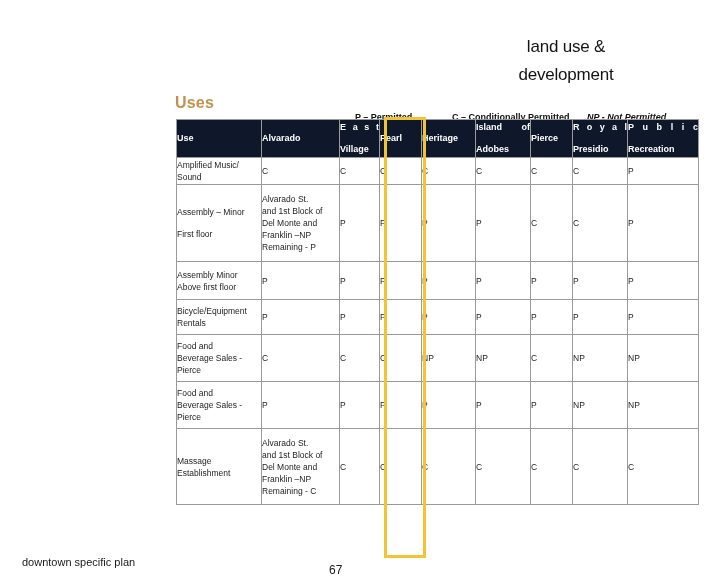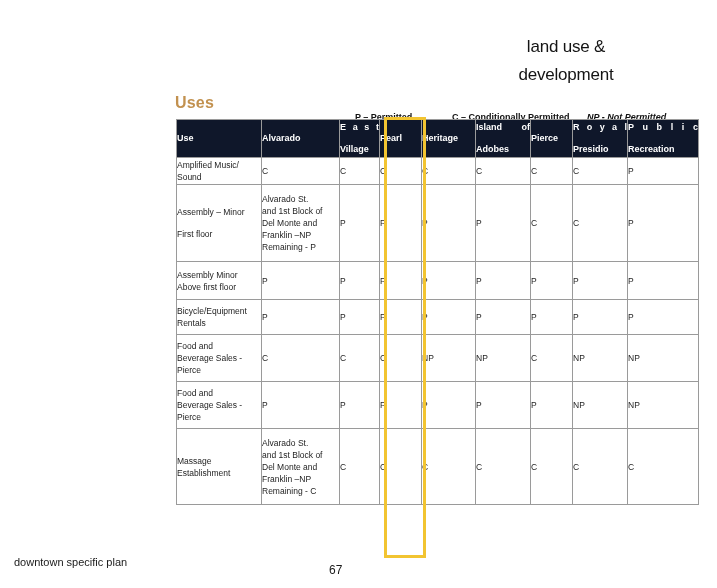--- a/index.html
+++ b/index.html
@@ -133,21 +133,21 @@
     height: 441px;
     border: 3px solid #f2c431;
     box-sizing: border-box;
     pointer-events: none;
     z-index: 5;
   }
 
   
   .footer-left {
     position: absolute;
-    left: 14px;
+    left: 22px;
     top: 556px;
     font-size: 11px;
     color: #1a1a1a;
   }
   .page-number {
     position: absolute;
     left: 329px;
     top: 563px;
     font-size: 12px;
     color: #1a1a1a;

